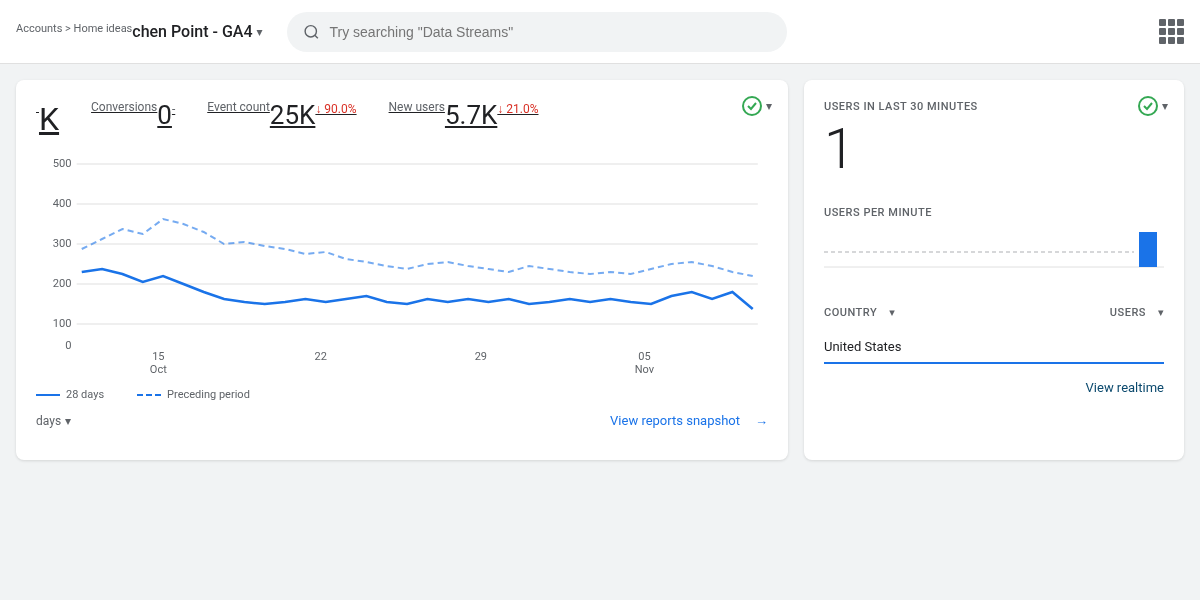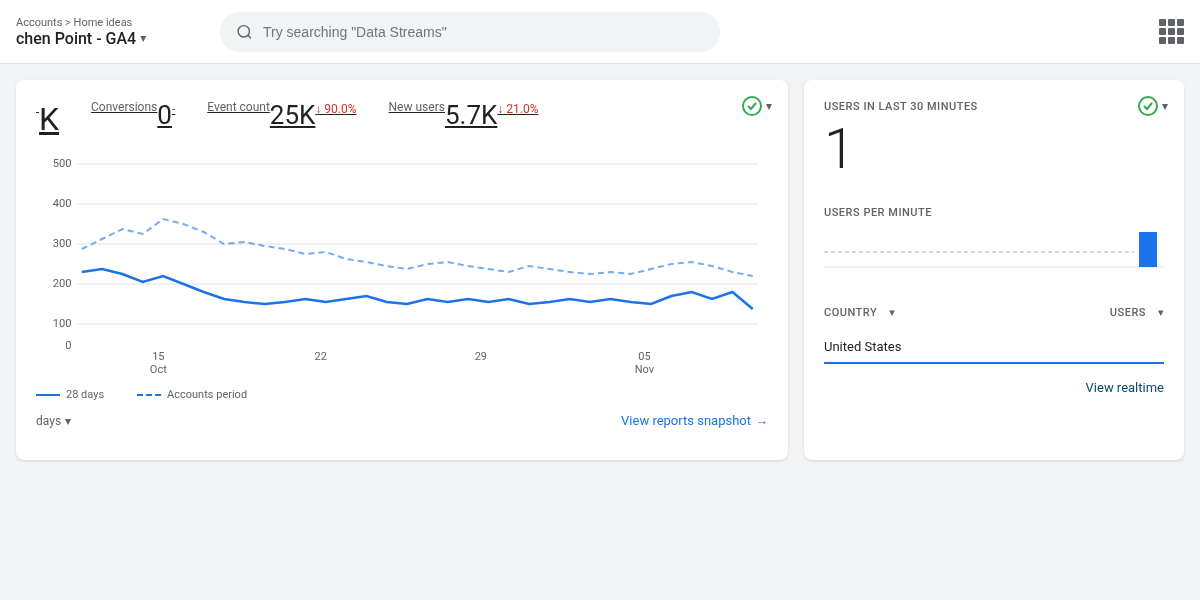--- a/index.html
+++ b/index.html
@@ -18,21 +18,21 @@
       background: #fff;
       height: 64px;
       display: flex;
       align-items: center;
       padding: 0 16px;
       border-bottom: 1px solid #e0e0e0;
       position: relative;
     }
     .header-left {
       display: flex;
-      flex-direction: column;
+      flex-direction: row;
       min-width: 180px;
     }
     .breadcrumb {
       font-size: 11px;
       color: #5f6368;
     }
     .property-name {
       font-size: 16px;
       font-weight: 500;
       color: #202124;
@@ -219,21 +219,21 @@
       display: flex;
       align-items: center;
       gap: 4px;
       cursor: pointer;
     }
     .view-reports-link {
       font-size: 13px;
       color: #1a73e8;
       display: flex;
       align-items: flex-end;
-      gap: 4px;
+      gap: 15px;
       cursor: pointer;
       text-decoration: none;
     }
 
     
     .realtime-title {
       font-size: 11px;
       font-weight: 500;
       color: #5f6368;
       letter-spacing: 0.5px;
@@ -405,21 +405,21 @@
       </div>
     </div>
 
     <div class="chart-legend" style="margin-top:12px;">
       <div class="legend-item">
         <div class="legend-line"></div>
         <span>28 days</span>
       </div>
       <div class="legend-item">
         <div class="legend-dashed"></div>
-        <span>Accounts period</span>
+        <span>Preceding period</span>
       </div>
     </div>
 
     <div class="card-footer">
       <div class="date-range-btn">
         <span>days</span>
         <span>▾</span>
       </div>
       <a class="view-reports-link">
         <span>View reports snapshot</span>

